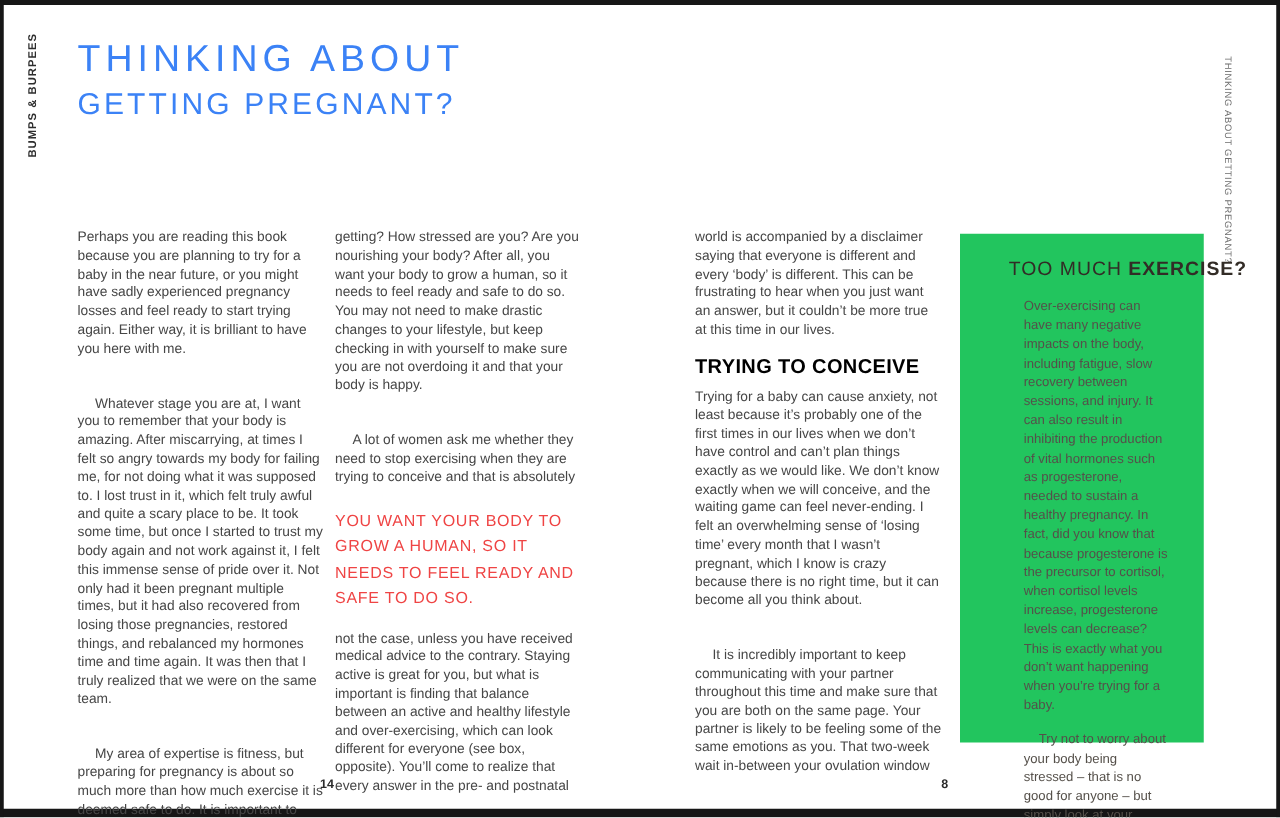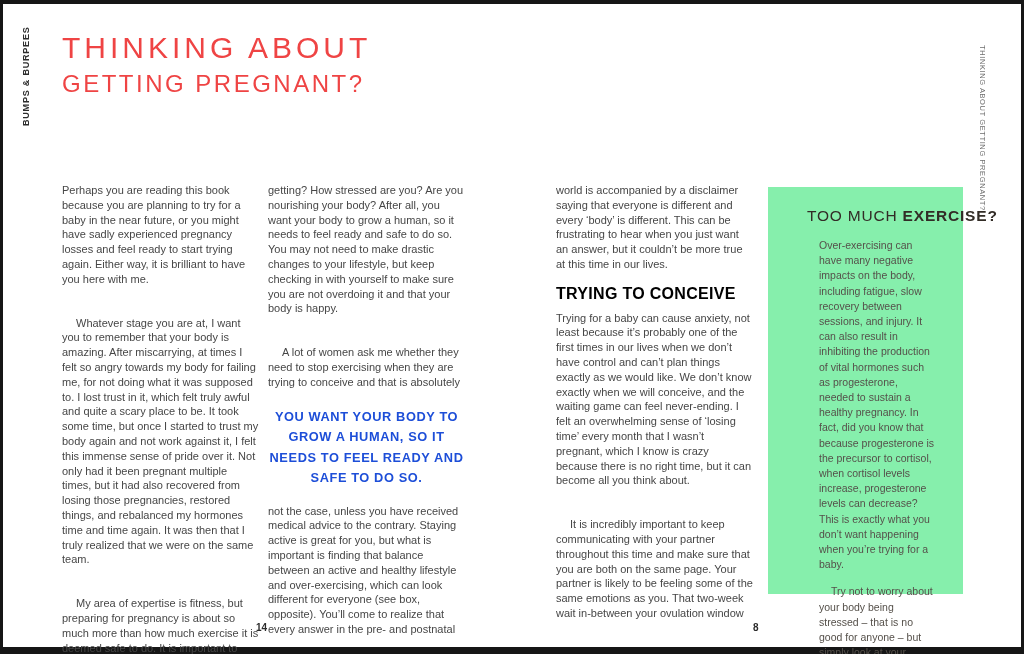--- a/index.html
+++ b/index.html
@@ -25,21 +25,21 @@
     color:#2d2d2d;white-space:nowrap;
   }
   .edge-text-right{
     position:absolute;left:978px;top:45px;height:150px;
     writing-mode:vertical-rl;
     font-size:7.5px;font-weight:normal;letter-spacing:0.6px;
     color:#6e6e6e;white-space:nowrap;
   }
 
   
-  .title{position:absolute;left:62px;top:30px;color:#ef4444;}
+  .title{position:absolute;left:62px;top:30px;color:#3b82f6;}
   .title-line1{
     font-size:30px;font-weight:300;letter-spacing:4px;line-height:36px;
   }
   .title-line2{
     font-size:24px;font-weight:400;letter-spacing:2.5px;line-height:36px;
   }
 
   
   .col{
     position:absolute;top:183px;width:197px;
@@ -47,23 +47,22 @@
     text-align:left;
   }
   .col-1{left:62px;}
   .col-2{left:268px;}
   .col-3{left:556px;}
   .col p{margin:0;}
   .col p.indent{text-indent:14px;margin-top:29px;}
 
   .pullquote{
     margin:17px 0 15px 0;
-    text-align:center;
     font-size:12.8px;line-height:20.5px;letter-spacing:0.6px;
-    color:#1d4ed8;text-transform:uppercase;font-weight:bold;
+    color:#ef4444;text-transform:uppercase;
   }
   .subheading{
     margin:15px 0 9px 0;
     font-size:16px;font-weight:800;letter-spacing:0.3px;
     color:#000000;
   }
 
   
   .sidebar-box{
     position:absolute;left:768px;top:187px;width:195px;height:407px;
@@ -119,21 +118,21 @@
     <p>not the case, unless you have received medical advice to the contrary. Staying active is great for you, but what is important is finding that balance between an active and healthy lifestyle and over-exercising, which can look different for everyone (see box, opposite). You’ll come to realize that every answer in the pre- and postnatal</p>
   </div>
 
   <div class="col col-3">
     <p>world is accompanied by a disclaimer saying that everyone is different and every ‘body’ is different. This can be frustrating to hear when you just want an answer, but it couldn’t be more true at this time in our lives.</p>
     <div class="subheading">TRYING TO CONCEIVE</div>
     <p>Trying for a baby can cause anxiety, not least because it’s probably one of the first times in our lives when we don’t have control and can’t plan things exactly as we would like. We don’t know exactly when we will conceive, and the waiting game can feel never-ending. I felt an overwhelming sense of ‘losing time’ every month that I wasn’t pregnant, which I know is crazy because there is no right time, but it can become all you think about.</p>
     <p class="indent">It is incredibly important to keep communicating with your partner throughout this time and make sure that you are both on the same page. Your partner is likely to be feeling some of the same emotions as you. That two-week wait in-between your ovulation window</p>
   </div>
 
-  <div class="sidebar-box" style="background: #86efac; padding-left: 39px;">
+  <div class="sidebar-box" style="background: #22c55e; padding-left: 39px;">
     <div class="sidebar-title">
       <span class="light">TOO MUCH</span>
       <span> </span>
       <span class="bold">EXERCISE?</span>
     </div>
     <p>Over-exercising can have many negative impacts on the body, including fatigue, slow recovery between sessions, and injury. It can also result in inhibiting the production of vital hormones such as progesterone, needed to sustain a healthy pregnancy. In fact, did you know that because progesterone is the precursor to cortisol, when cortisol levels increase, progesterone levels can decrease? This is exactly what you don’t want happening when you’re trying for a baby.</p>
     <p class="indent">Try not to worry about your body being stressed – that is no good for anyone – but simply look at your exercise regime for that week and ask yourself whether your body has enough time to recover. If you love your higher-intensity workouts, try to keep them to one or two per week rather than every day.</p>
   </div>
 
   <div class="page-num page-num-left">14</div>

